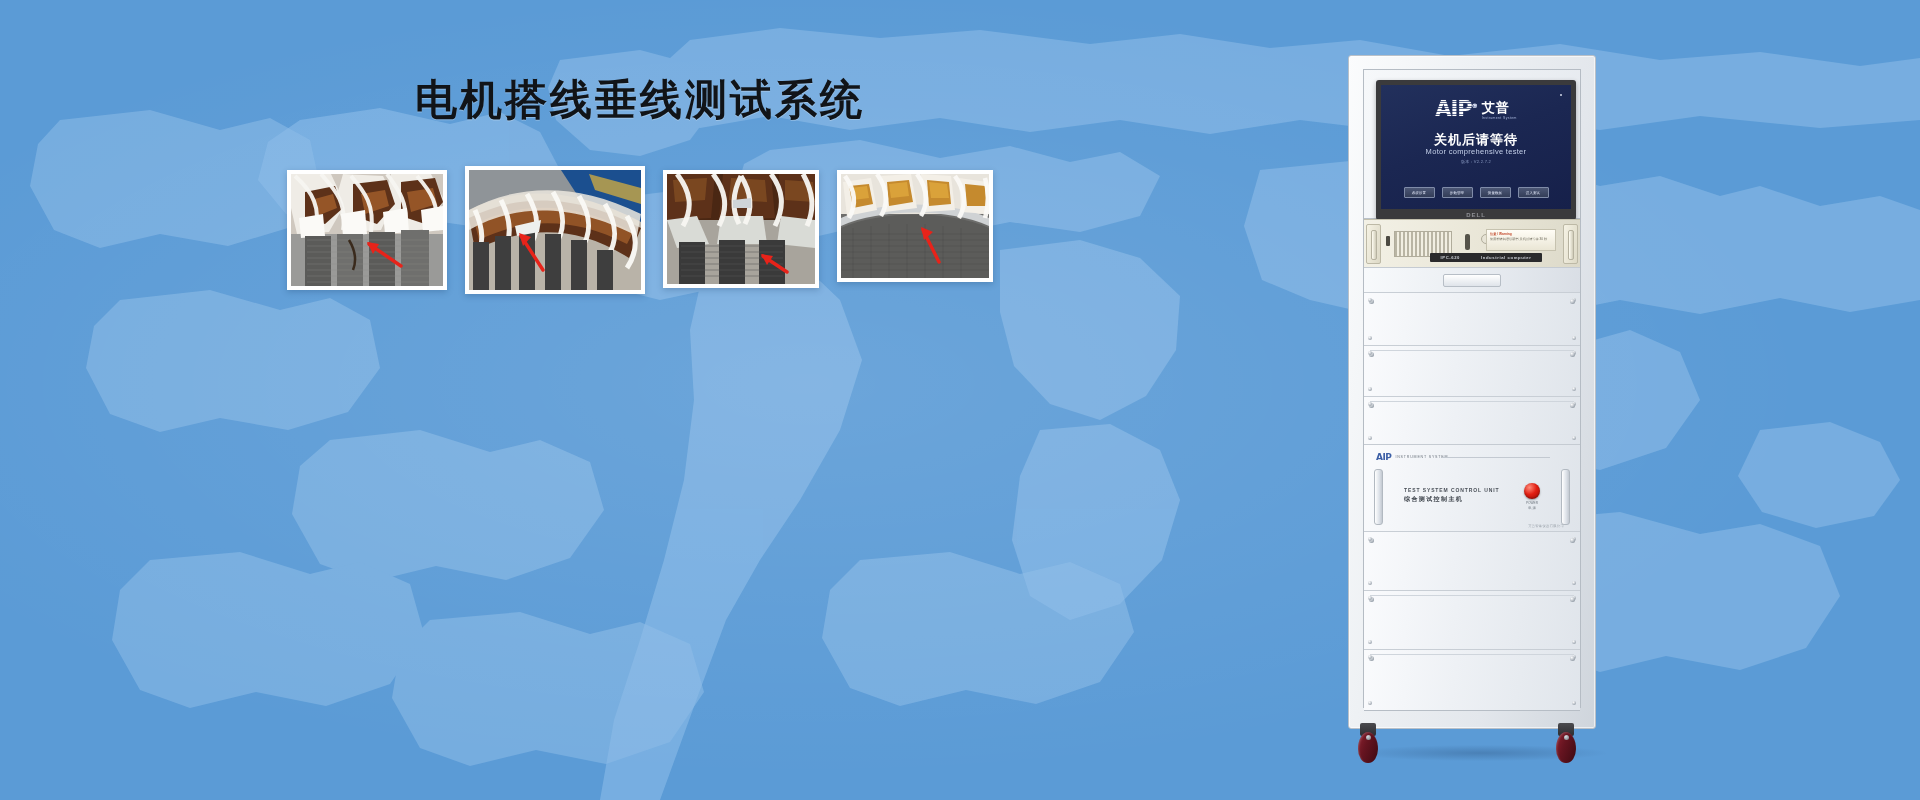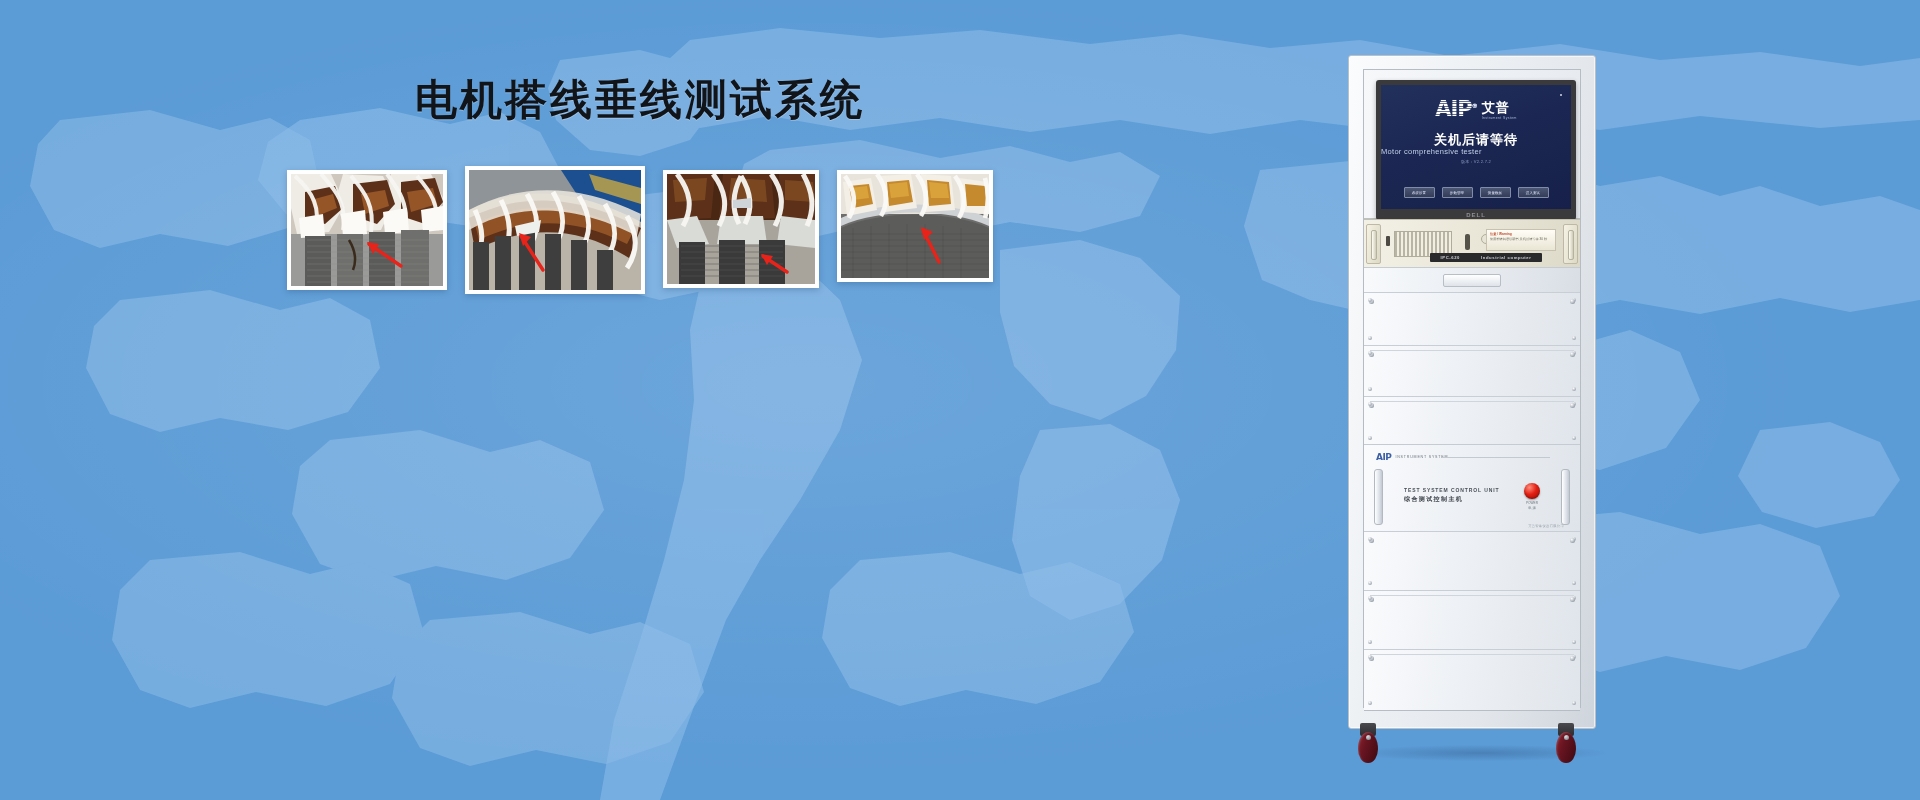--- a/index.html
+++ b/index.html
@@ -125,21 +125,21 @@
     background:repeating-linear-gradient(180deg,#ffffff 0px,#ffffff 1.6px,#30406f 1.6px,#30406f 2.6px);
     -webkit-background-clip:text;background-clip:text;color:transparent;
     text-shadow:0 0 1px rgba(255,255,255,.25);
   }
   .aip-r{font-size:6px;vertical-align:super;color:#dde6ff;-webkit-text-fill-color:#dde6ff;}
   .cnbrand{display:flex;flex-direction:column;align-items:flex-start;}
   .cnbrand .cn{font-size:13px;font-weight:bold;color:#ffffff;line-height:1;letter-spacing:1px;}
   .cnbrand .en{font-size:3.4px;color:#aab8dd;letter-spacing:.4px;margin-top:2px;}
   .scr-title{position:absolute;left:0;right:0;top:46px;text-align:center;
     font-size:13px;font-weight:bold;color:#ffffff;letter-spacing:1px;}
-  .scr-sub{position:absolute;left:0;right:0;top:62px;text-align:left;
+  .scr-sub{position:absolute;left:0;right:0;top:62px;text-align:center;
     font-size:7.5px;color:#c3cfe8;letter-spacing:.3px;}
   .scr-ver{position:absolute;left:0;right:0;top:74px;text-align:center;
     font-size:4px;color:#8c9cc4;letter-spacing:.3px;}
   .scr-btns{position:absolute;left:0;right:0;bottom:11px;display:flex;
     justify-content:center;gap:7px;}
   .scr-btn{
     width:29px;height:9px;border:1px solid #7f8ba8;border-radius:1px;
     background:linear-gradient(180deg,#4c5775,#333d58);
     font-size:3.4px;color:#e8eeff;display:flex;align-items:center;justify-content:center;
     letter-spacing:.2px;

